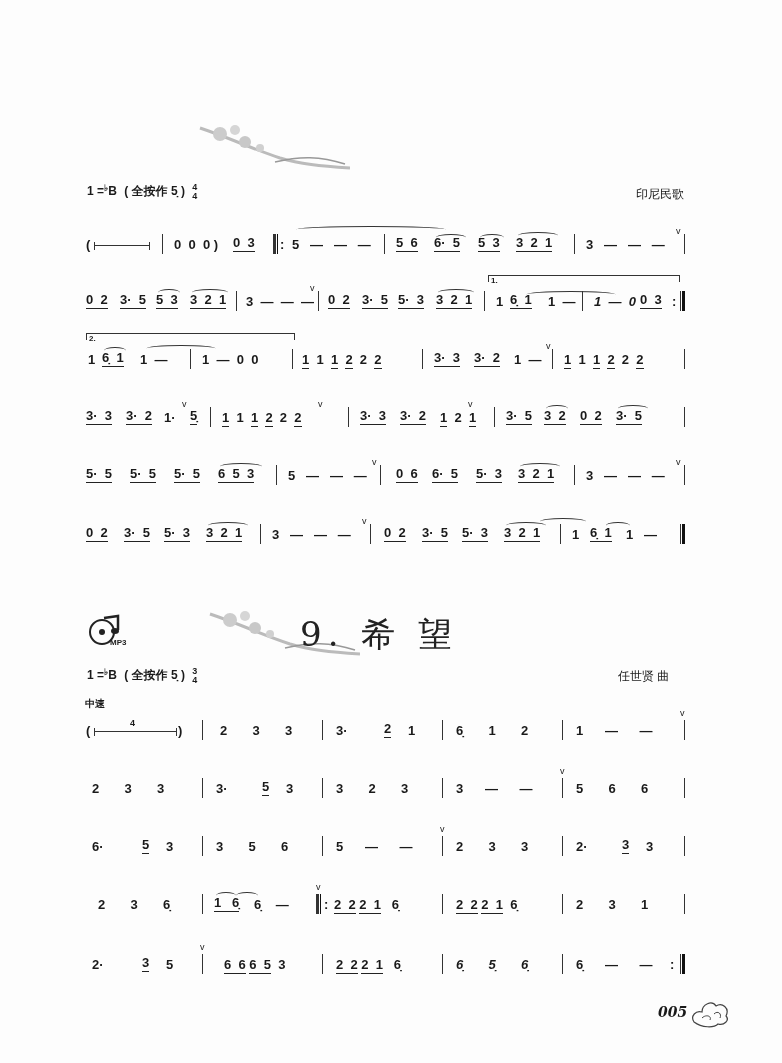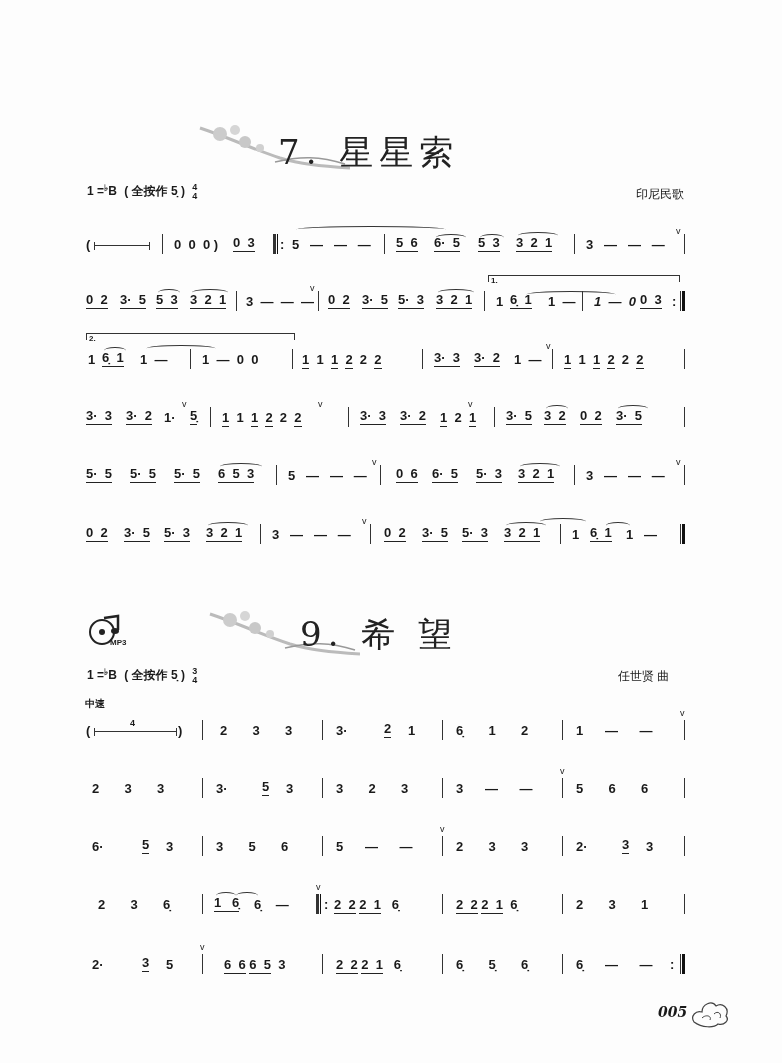--- a/index.html
+++ b/index.html
@@ -32,21 +32,20 @@
 
 <div class="title-wrap" style="left:190px; top:112px; width:300px;">
   <svg class="title-deco" viewBox="0 0 160 55">
     <path d="M10 10 C40 20, 60 30, 90 40 C110 46, 130 48, 160 50" stroke="#bbb" stroke-width="3" fill="none"></path>
     <circle cx="30" cy="16" r="7" fill="#ccc"></circle>
       <circle cx="45" cy="12" r="5" fill="#d6d6d6"></circle>
     <circle cx="55" cy="24" r="6" fill="#c8c8c8"></circle>
       <circle cx="70" cy="30" r="4" fill="#d0d0d0"></circle>
     <path d="M85 44 C110 38, 130 38, 155 46" stroke="#999" stroke-width="1.5" fill="none"></path>
   </svg>
-  <div class="title-text" style="left:88px; top:18px;">7. 星星索</div>
 </div>
 
 <div class="key" style="left:87px; top:183px;">
   <span>1 =</span><span class="flat">♭</span><span>B</span>
   <span style="margin-left:4px;">( 全按作 5̣ )</span>
   <span class="ts"><span>4</span><span>4</span></span>
 </div>
 <div class="composer" style="left:636px; top:186px;">印尼民歌</div>
 
 <div class="staff-line" style="top:230px;">
@@ -298,21 +297,21 @@
 <div class="staff-line" style="top:950px;">
   <div class="tok" style="left:6px;">2·</div>
   <div class="tok ul1" style="left:56px;">3</div>
   <div class="tok" style="left:80px;">5</div>
   <div class="breath" style="left:114px; top:-8px;">v</div>
   <div class="bar" style="left:116px;"></div>
   <div class="tok" style="left:138px;"><span class="ul1">6 &nbsp;6</span> <span class="ul1">6 &nbsp;5</span> &nbsp;3</div>
   <div class="bar" style="left:236px;"></div>
   <div class="tok" style="left:250px;"><span class="ul1">2 &nbsp;2</span> <span class="ul1">2 &nbsp;1</span> &nbsp;&nbsp;6̣</div>
   <div class="bar" style="left:356px;"></div>
-  <div class="tok" style="left:370px;">6̣ &nbsp;&nbsp;&nbsp;&nbsp;&nbsp;&nbsp;5̣ &nbsp;&nbsp;&nbsp;&nbsp;&nbsp;&nbsp;6̣</div>
+  <div class="tok" style="left:370px;font-style:italic;">6̣ &nbsp;&nbsp;&nbsp;&nbsp;&nbsp;&nbsp;5̣ &nbsp;&nbsp;&nbsp;&nbsp;&nbsp;&nbsp;6̣</div>
   <div class="bar" style="left:476px;"></div>
   <div class="tok" style="left:490px;">6̣ &nbsp;&nbsp;&nbsp;&nbsp;&nbsp;— &nbsp;&nbsp;&nbsp;&nbsp;&nbsp;—</div>
   <div class="tok" style="left:584px;">:</div>
   <div class="dbar" style="left:594px;"></div>
 </div>
 
 <div class="page-num" style="left:658px; top:1004px;">005</div>
 <svg class="abs" style="left:688px; top:994px;" width="44" height="36" viewBox="0 0 44 36">
   <path d="M6 28 C2 22, 8 16, 14 18 C14 10, 24 6, 28 12 C34 8, 42 14, 38 22 C42 26, 36 32, 30 30 C26 34, 14 34, 6 28 Z" fill="none" stroke="#444" stroke-width="1.2"></path>
   <path d="M14 24 C18 20, 24 22, 22 26" fill="none" stroke="#444" stroke-width="1"></path>

